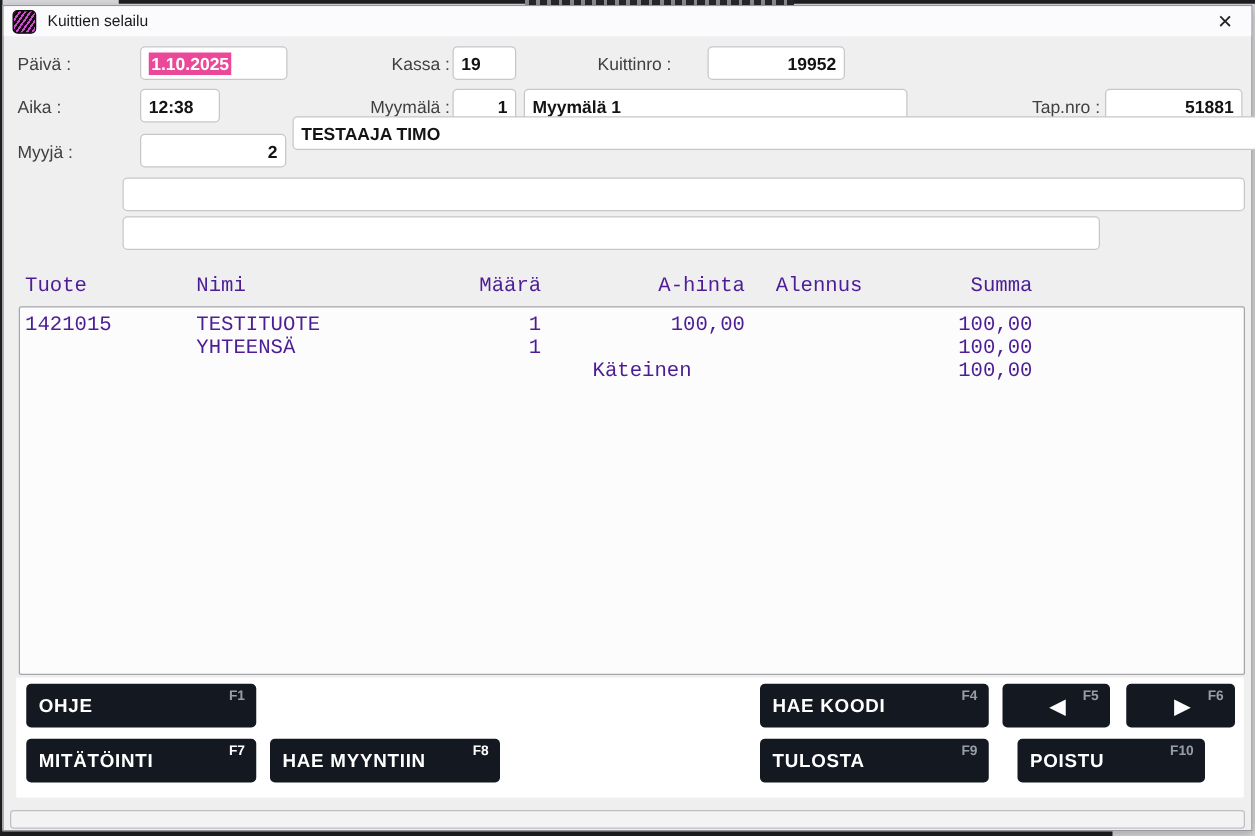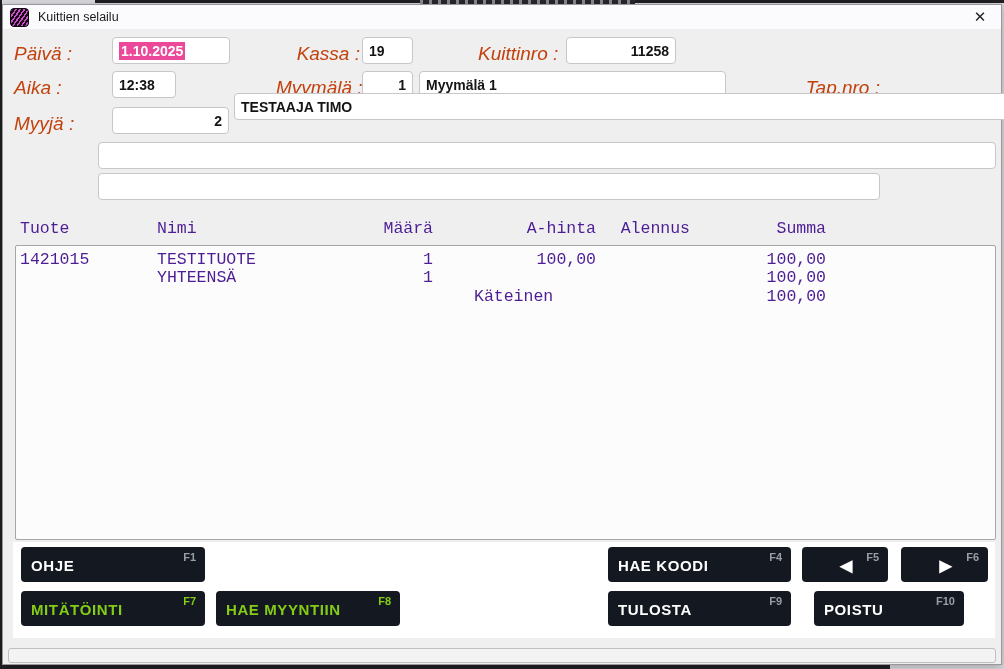--- a/index.html
+++ b/index.html
@@ -31,21 +31,21 @@
     background-image:repeating-linear-gradient(125deg,#c94fd0 0 1.5px,#1a0a14 1.5px 3.5px);
     border:1px solid #0b0b0b;
   }
   .win-title{margin-left:9px; font-size:12.5px; color:#1b1b1b;}
   .close-btn{
     position:absolute; right:8px; top:1px; width:26px; height:22px;
     display:flex; align-items:center; justify-content:center;
     font-size:15px; color:#222; cursor:pointer;
   }
   
-  .lbl{position:absolute; font-size:19px; color:#c2410c; white-space:nowrap;font-style:italic;}
+  .lbl{position:absolute; font-size:14px; color:#404040; white-space:nowrap;}
   .lbl.r{text-align:right;}
   .field{
     position:absolute; box-sizing:border-box; background:#fff;
     border:1px solid #c7c7ca; border-radius:4px; height:27px;
     display:flex; align-items:center; padding:0 6px;
     font-weight:bold; font-size:14px; color:#141414; white-space:nowrap; overflow:hidden;
   }
   .field.right{justify-content:flex-end;}
   .sel{background:#ec4899; color:#fff; padding:1px 2px;}
   
@@ -66,21 +66,21 @@
     color:#fff; cursor:pointer; box-sizing:border-box;
   }
   .fbtn .blabel{
     position:absolute; left:10px; top:50%; transform:translateY(-50%);
     font-size:15px; font-weight:bold; letter-spacing:.6px; white-space:nowrap;
   }
   .fbtn .fkey{
     position:absolute; right:9px; top:4px; font-size:11px; font-weight:600; color:#989ea8;
   }
   .fbtn.arrow .blabel{left:50%; transform:translate(-38%,-50%); font-size:16px;}
-  .fbtn.disabled .blabel, .fbtn.disabled .fkey{color:#84cc16;}
+  .fbtn.disabled .blabel, .fbtn.disabled .fkey{color:#ffffff;}
   
   .statusbar{
     position:absolute; left:8px; top:648px; width:988px; height:15px;
     background:#f3f3f4; border:1px solid #bfbfc3; border-radius:3px; box-sizing:border-box;
   }
 </style>
 </head>
 <body>
 
 <div id="page">
@@ -103,25 +103,26 @@
   <div class="lbl" style="left:478px; top:43px;">Kuittinro :</div>
   <div class="lbl" style="left:14px; top:77px;">Aika :</div>
   <div class="lbl r" style="left:276px; top:77px; width:84px;">Myymälä :</div>
   <div class="lbl r" style="left:800px; top:77px; width:80px;">Tap.nro :</div>
   <div class="lbl" style="left:14px; top:113px;">Myyjä :</div>
 
   <div class="field" style="left:112px; top:37px; width:118px;">
     <span class="sel">1.10.2025</span>
   </div>
   <div class="field" style="left:362px; top:37px; width:51px;">19</div>
-  <div class="field right" style="left:566px; top:37px; width:110px;">11258</div>
+  <div class="field right" style="left:566px; top:37px; width:110px;">19952</div>
 
   <div class="field" style="left:112px; top:71px; width:64px;">12:38</div>
   <div class="field right" style="left:362px; top:71px; width:51px;">1</div>
   <div class="field" style="left:419px; top:71px; width:307px;">Myymälä 1</div>
+  <div class="field right" style="left:884px; top:71px; width:110px;">51881</div>
 
   <div class="field right" style="left:112px; top:107px; width:117px;">2</div>
   <div class="field" style="left:234px; top:93px; width:858px;">TESTAAJA TIMO</div>
 
   <div class="field" style="left:98px; top:142px; width:898px;"></div>
   <div class="field" style="left:98px; top:173px; width:782px;"></div>
 
   <div class="thead-row" id="thead">
       <div class="trow" style="top: 0px;">
         <span class="tcell" style="left: 4px; width: 130px; text-align: left;">Tuote</span>

